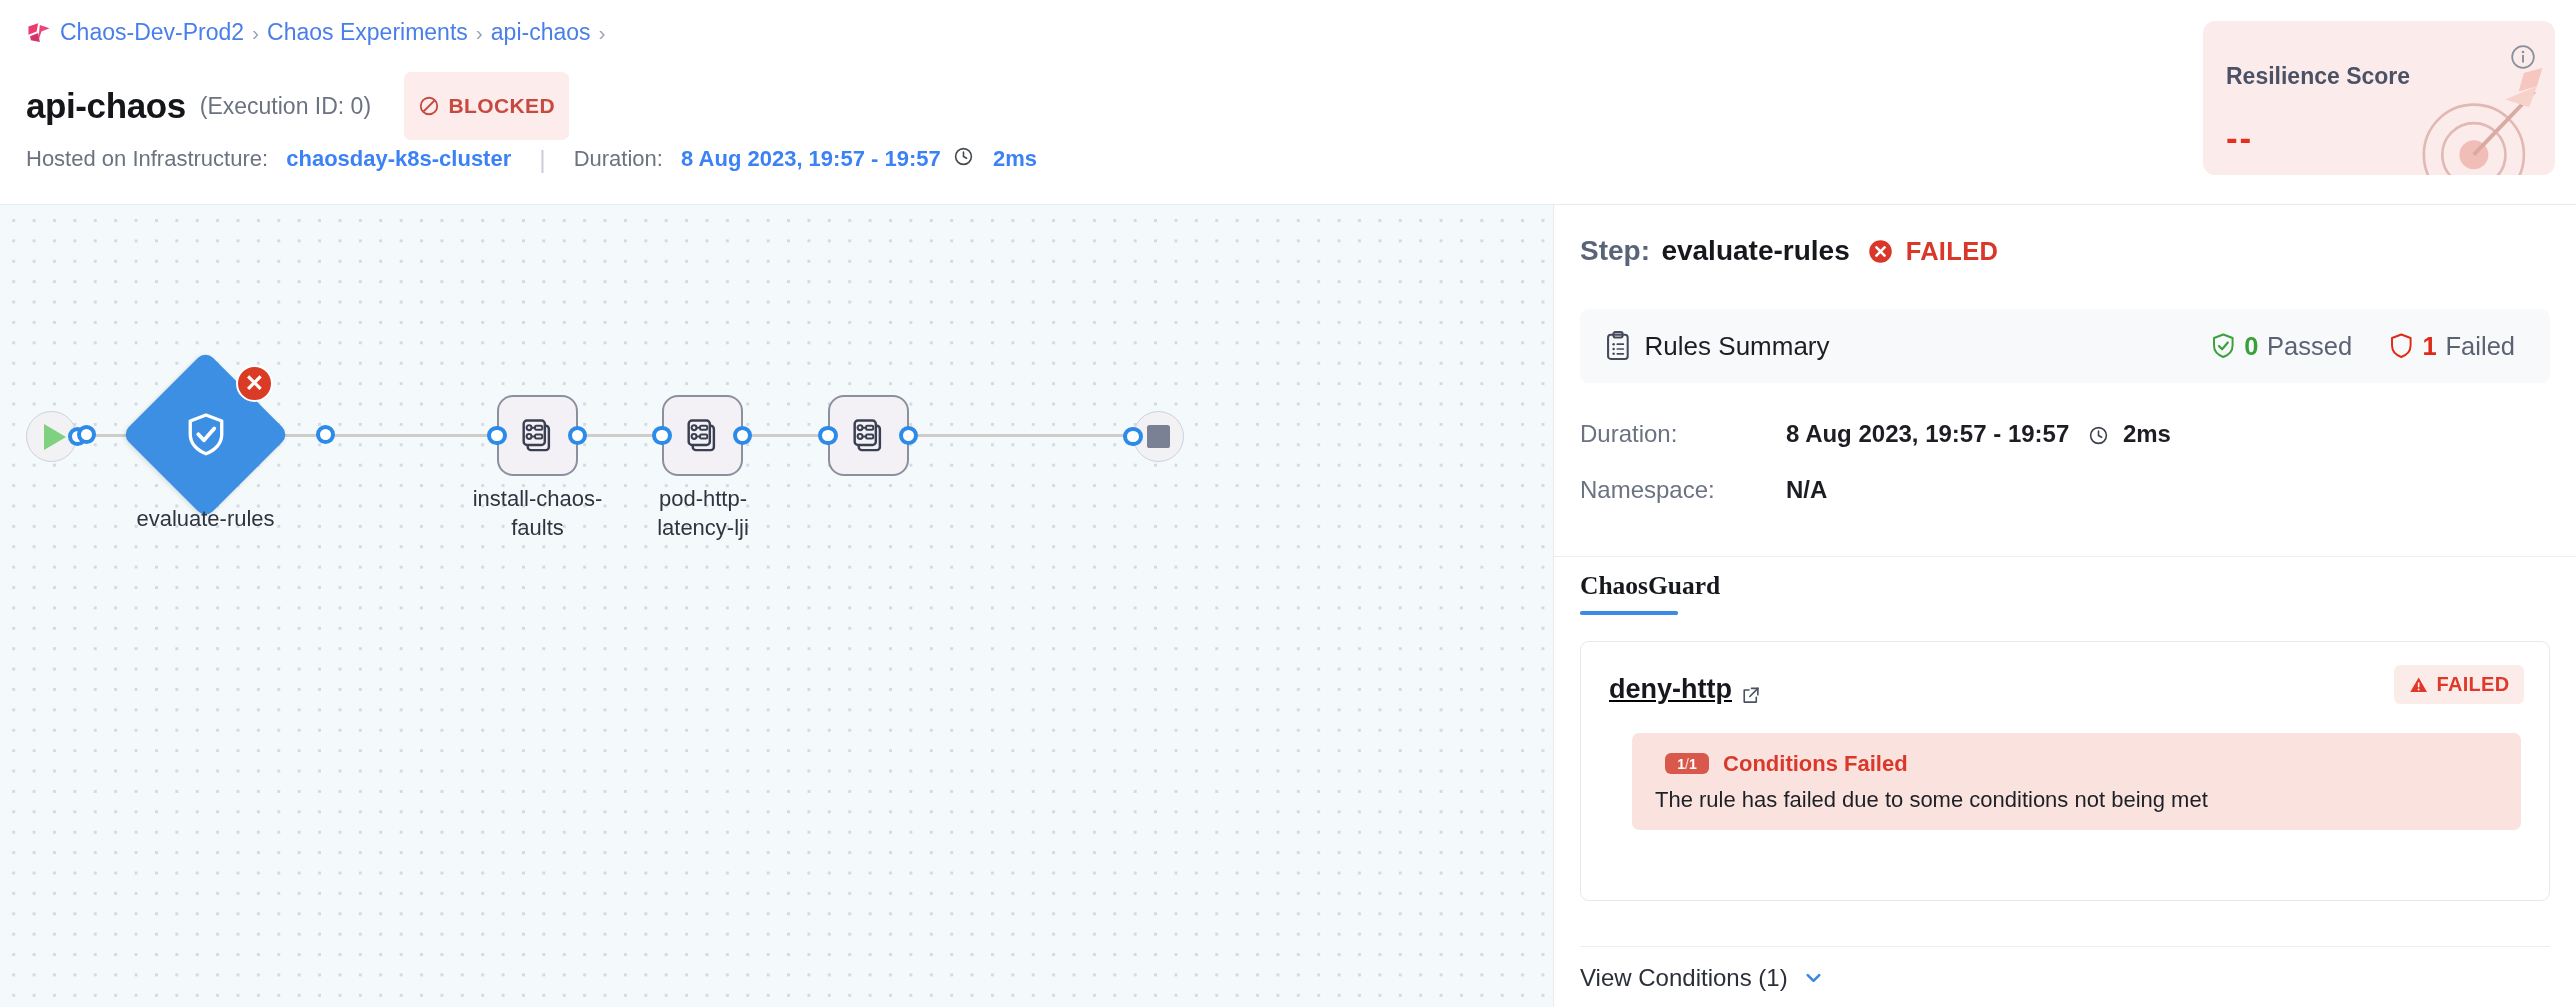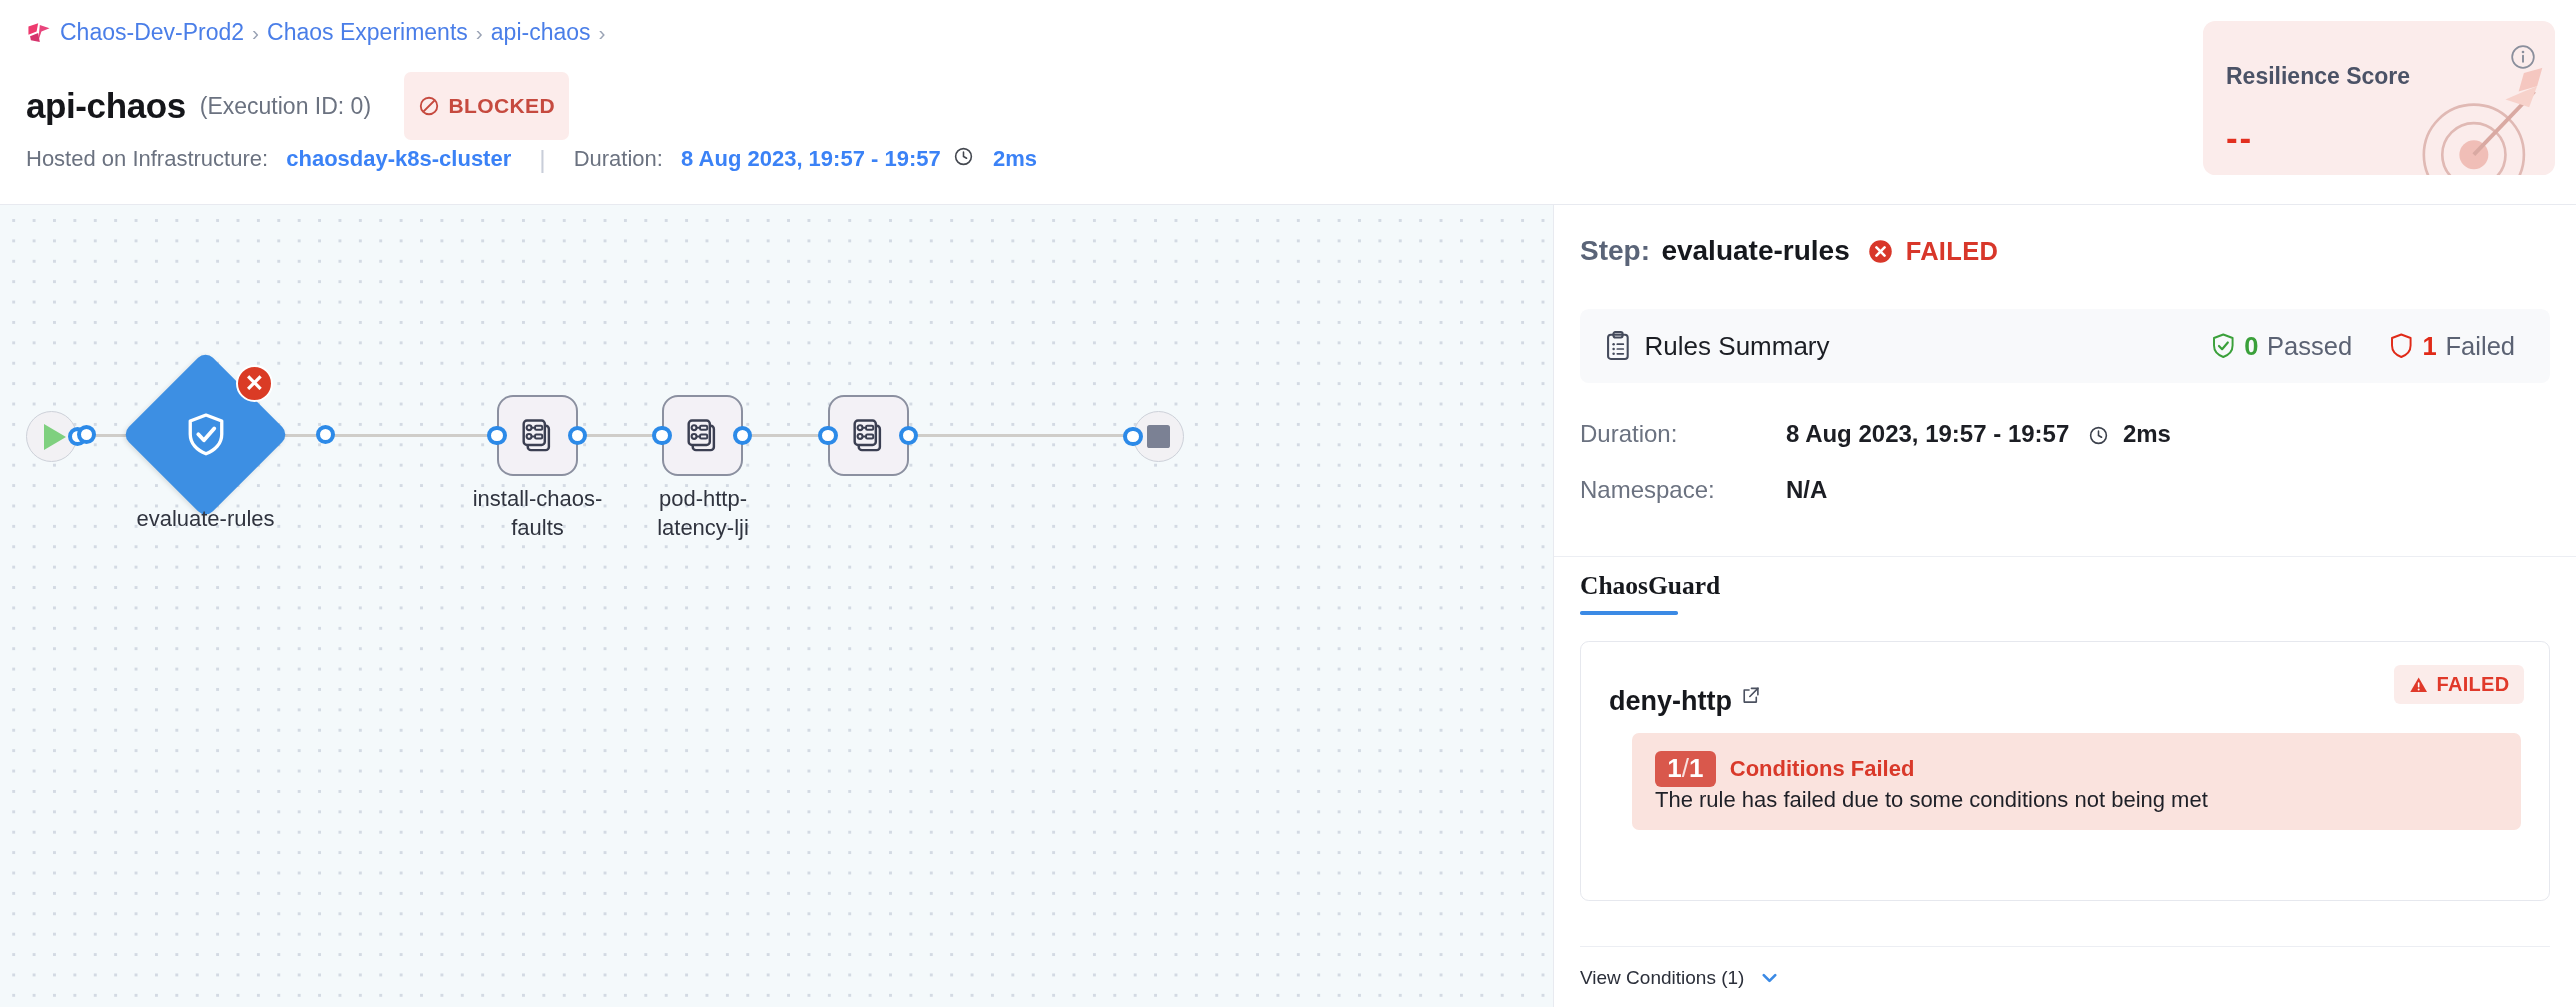--- a/index.html
+++ b/index.html
@@ -163,49 +163,49 @@
     position:absolute; left:26px; top:14px;
     font-size:25.5px; font-weight:700; color:#16181d;
     padding-bottom:16px; cursor:pointer;
   }
   .tab-underline { position:absolute; left:26px; top:54px; width:98px; height:4.4px; background:#3b8ae5; border-radius:1.8px;}
 
   .rule-card {
     position:absolute; left:26px; top:436px; width:970px; height:260px;
     background:#ffffff; border:1.8px solid #e6e8ee; border-radius:8.8px;
   }
-  .rule-head { position:absolute; left:28px; top:44px; display:flex; align-items:flex-start; gap:8.8px; }
+  .rule-head { position:absolute; left:28px; top:32px; display:flex; align-items:flex-end; gap:8.8px;text-decoration:underline; }
   .rule-name { font-size:27px; font-weight:700; color:#16181d; }
   .ext-ico { width:19.3px; height:19.3px; display:block; }
   .failed-pill {
     position:absolute; right:24.6px; top:23px;
     background:#fbecea; color:#e0392a; border-radius:6.2px;
     padding:8px 15px; display:flex; align-items:center; gap:8px;
     font-size:20px; font-weight:700; letter-spacing:0.3px;
   }
   .failed-pill svg { width:19.3px; height:19.3px; display:block; }
 
   .cond-box {
     position:absolute; left:51px; top:91px; width:889px; height:97px;
     background:#fae3de; border-radius:7px;
   }
   .cond-row { position:absolute; left:23px; top:17.6px; display:flex; align-items:center; gap:14px; }
   .cond-chip {
     background:#d9584c; color:#fff; border-radius:6px;
-    padding:2.6px 12.3px; font-size:26px; font-weight:700;
+    padding:2.6px 12.3px; font-size:14px; font-weight:700;margin-left:10px;
   }
   .cond-chip .sl { opacity:.82; font-weight:400; }
   .cond-title { color:#d9392a; font-size:22px; font-weight:600; }
   .cond-desc { position:absolute; left:23px; top:54px; font-size:22px; color:#1e2027; }
 
   .view-cond {
     position:absolute; left:26px; bottom:0; width:970px; height:62px;
     border-top:1.8px solid #eceef3;
     display:flex; align-items:center; gap:14px;
-    font-size:19px; color:#2b2f3a; cursor:pointer;
+    font-size:24px; color:#2b2f3a; cursor:pointer;
   }
   .chev { width:23px; height:23px; display:block; }
 </style>
 </head>
 <body>
 
 <div class="page">
 
   <div class="header">
 

